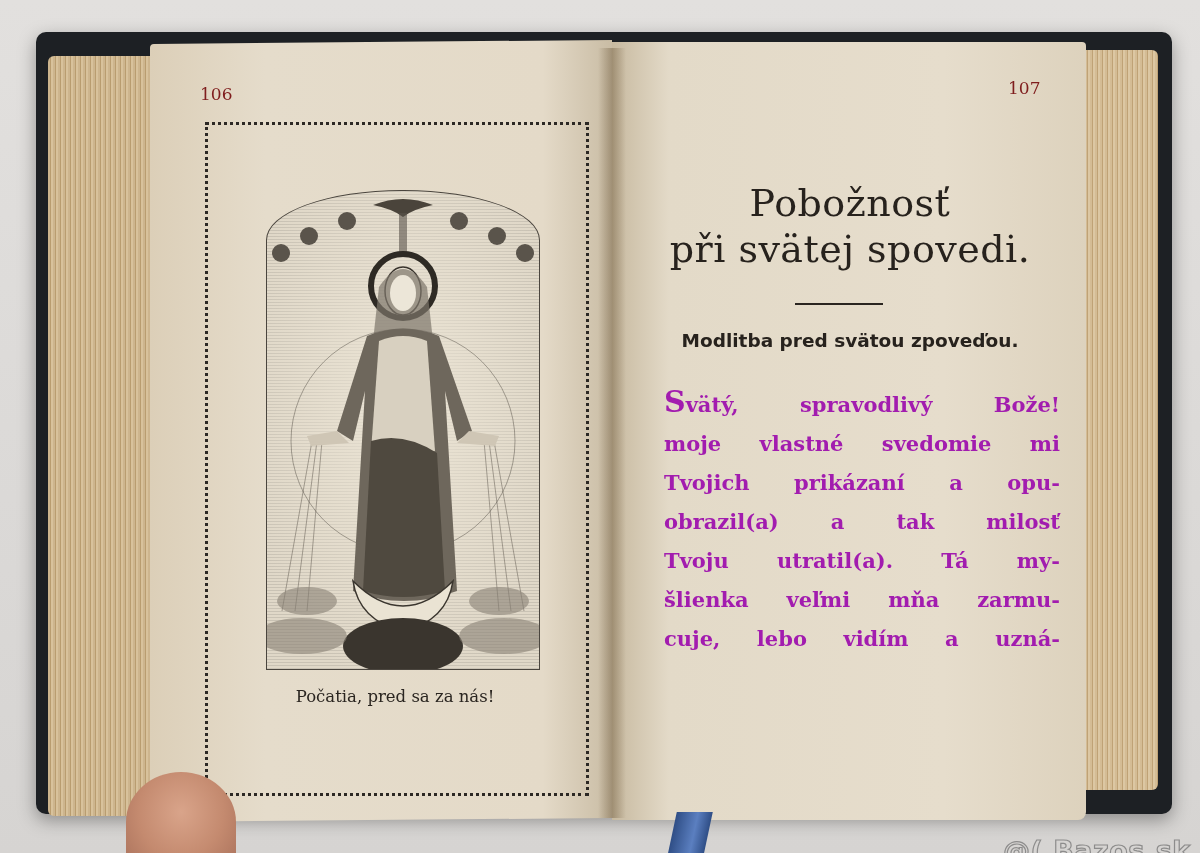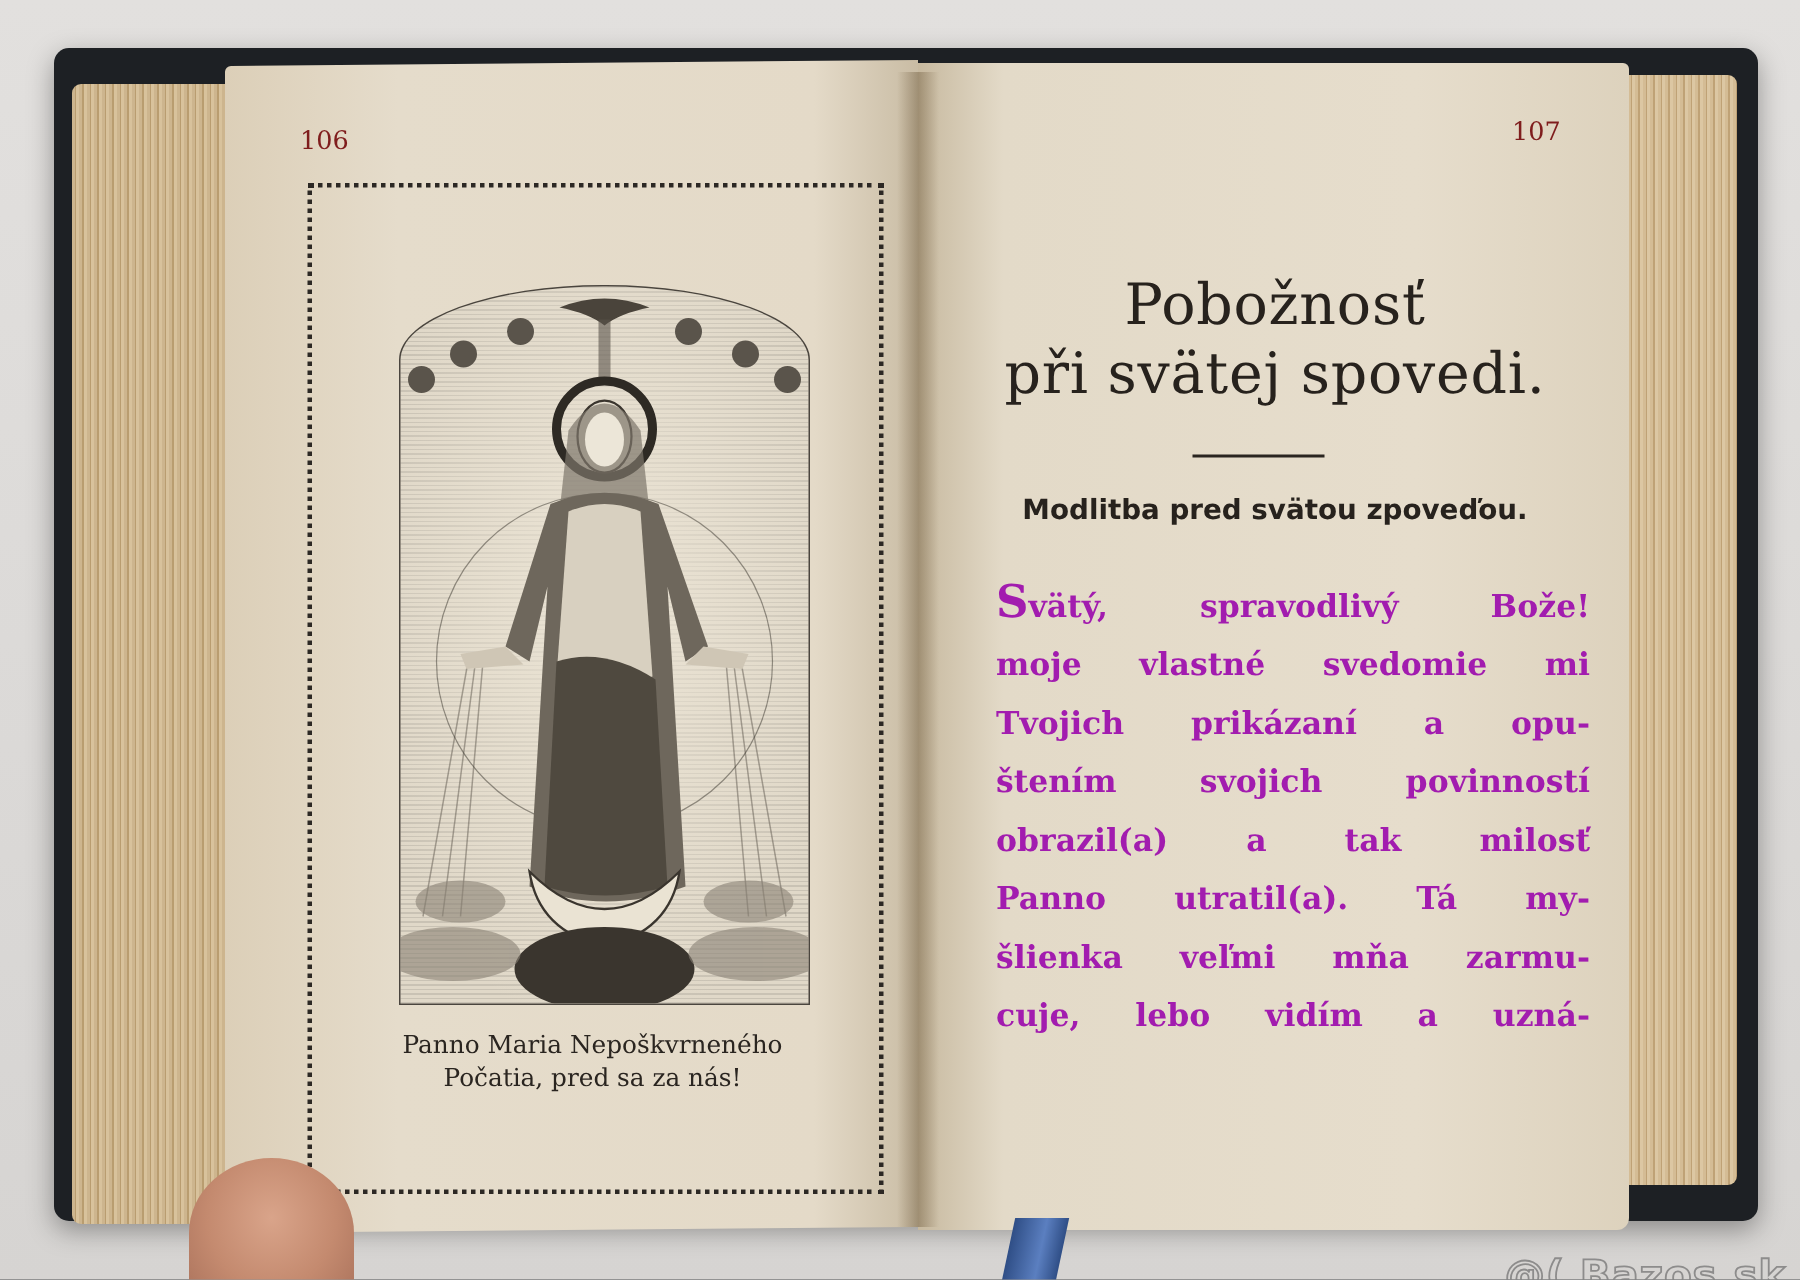--- a/index.html
+++ b/index.html
@@ -96,39 +96,37 @@
     <g fill="#8a8276" opacity="0.6">
       <ellipse cx="35" cy="445" rx="45" ry="18"></ellipse>
         <ellipse cx="237" cy="445" rx="45" ry="18"></ellipse>
       <ellipse cx="40" cy="410" rx="30" ry="14"></ellipse>
         <ellipse cx="232" cy="410" rx="30" ry="14"></ellipse>
     </g>
   </svg>
 </div>
 
 <div class="caption">
-  <div>Panno Maria Nepoškvrneného</div>
   <div>Počatia, pred sa za nás!</div>
 </div>
 
 <div class="pnum" style="left:997px;top:78px;margin-left:11px;">107</div>
 
 <div class="title">
   <div>Pobožnosť</div>
   <div>při svätej spovedi.</div>
 </div>
 <div class="rule"></div>
 <div class="subtitle">Modlitba pred svätou zpoveďou.</div>
 
 <div class="body">
   <span class="ln">Svätý, spravodlivý Bože!</span>
   <span class="ln">moje vlastné svedomie mi</span>
   <span class="ln">Tvojich prikázaní a opu-</span>
-  <span class="ln">štením svojich povinností</span>
   <span class="ln">obrazil(a) a tak milosť</span>
-  <span class="ln">Panno utratil(a). Tá my-</span>
+  <span class="ln">Tvoju utratil(a). Tá my-</span>
   <span class="ln">šlienka veľmi mňa zarmu-</span>
   <span class="ln">cuje, lebo vidím a uzná-</span>
 </div>
 
 <div class="thumb"></div>
 <div class="ribbon"></div>
 <div class="watermark">@( Bazos.sk</div>
 
 </body></html>

